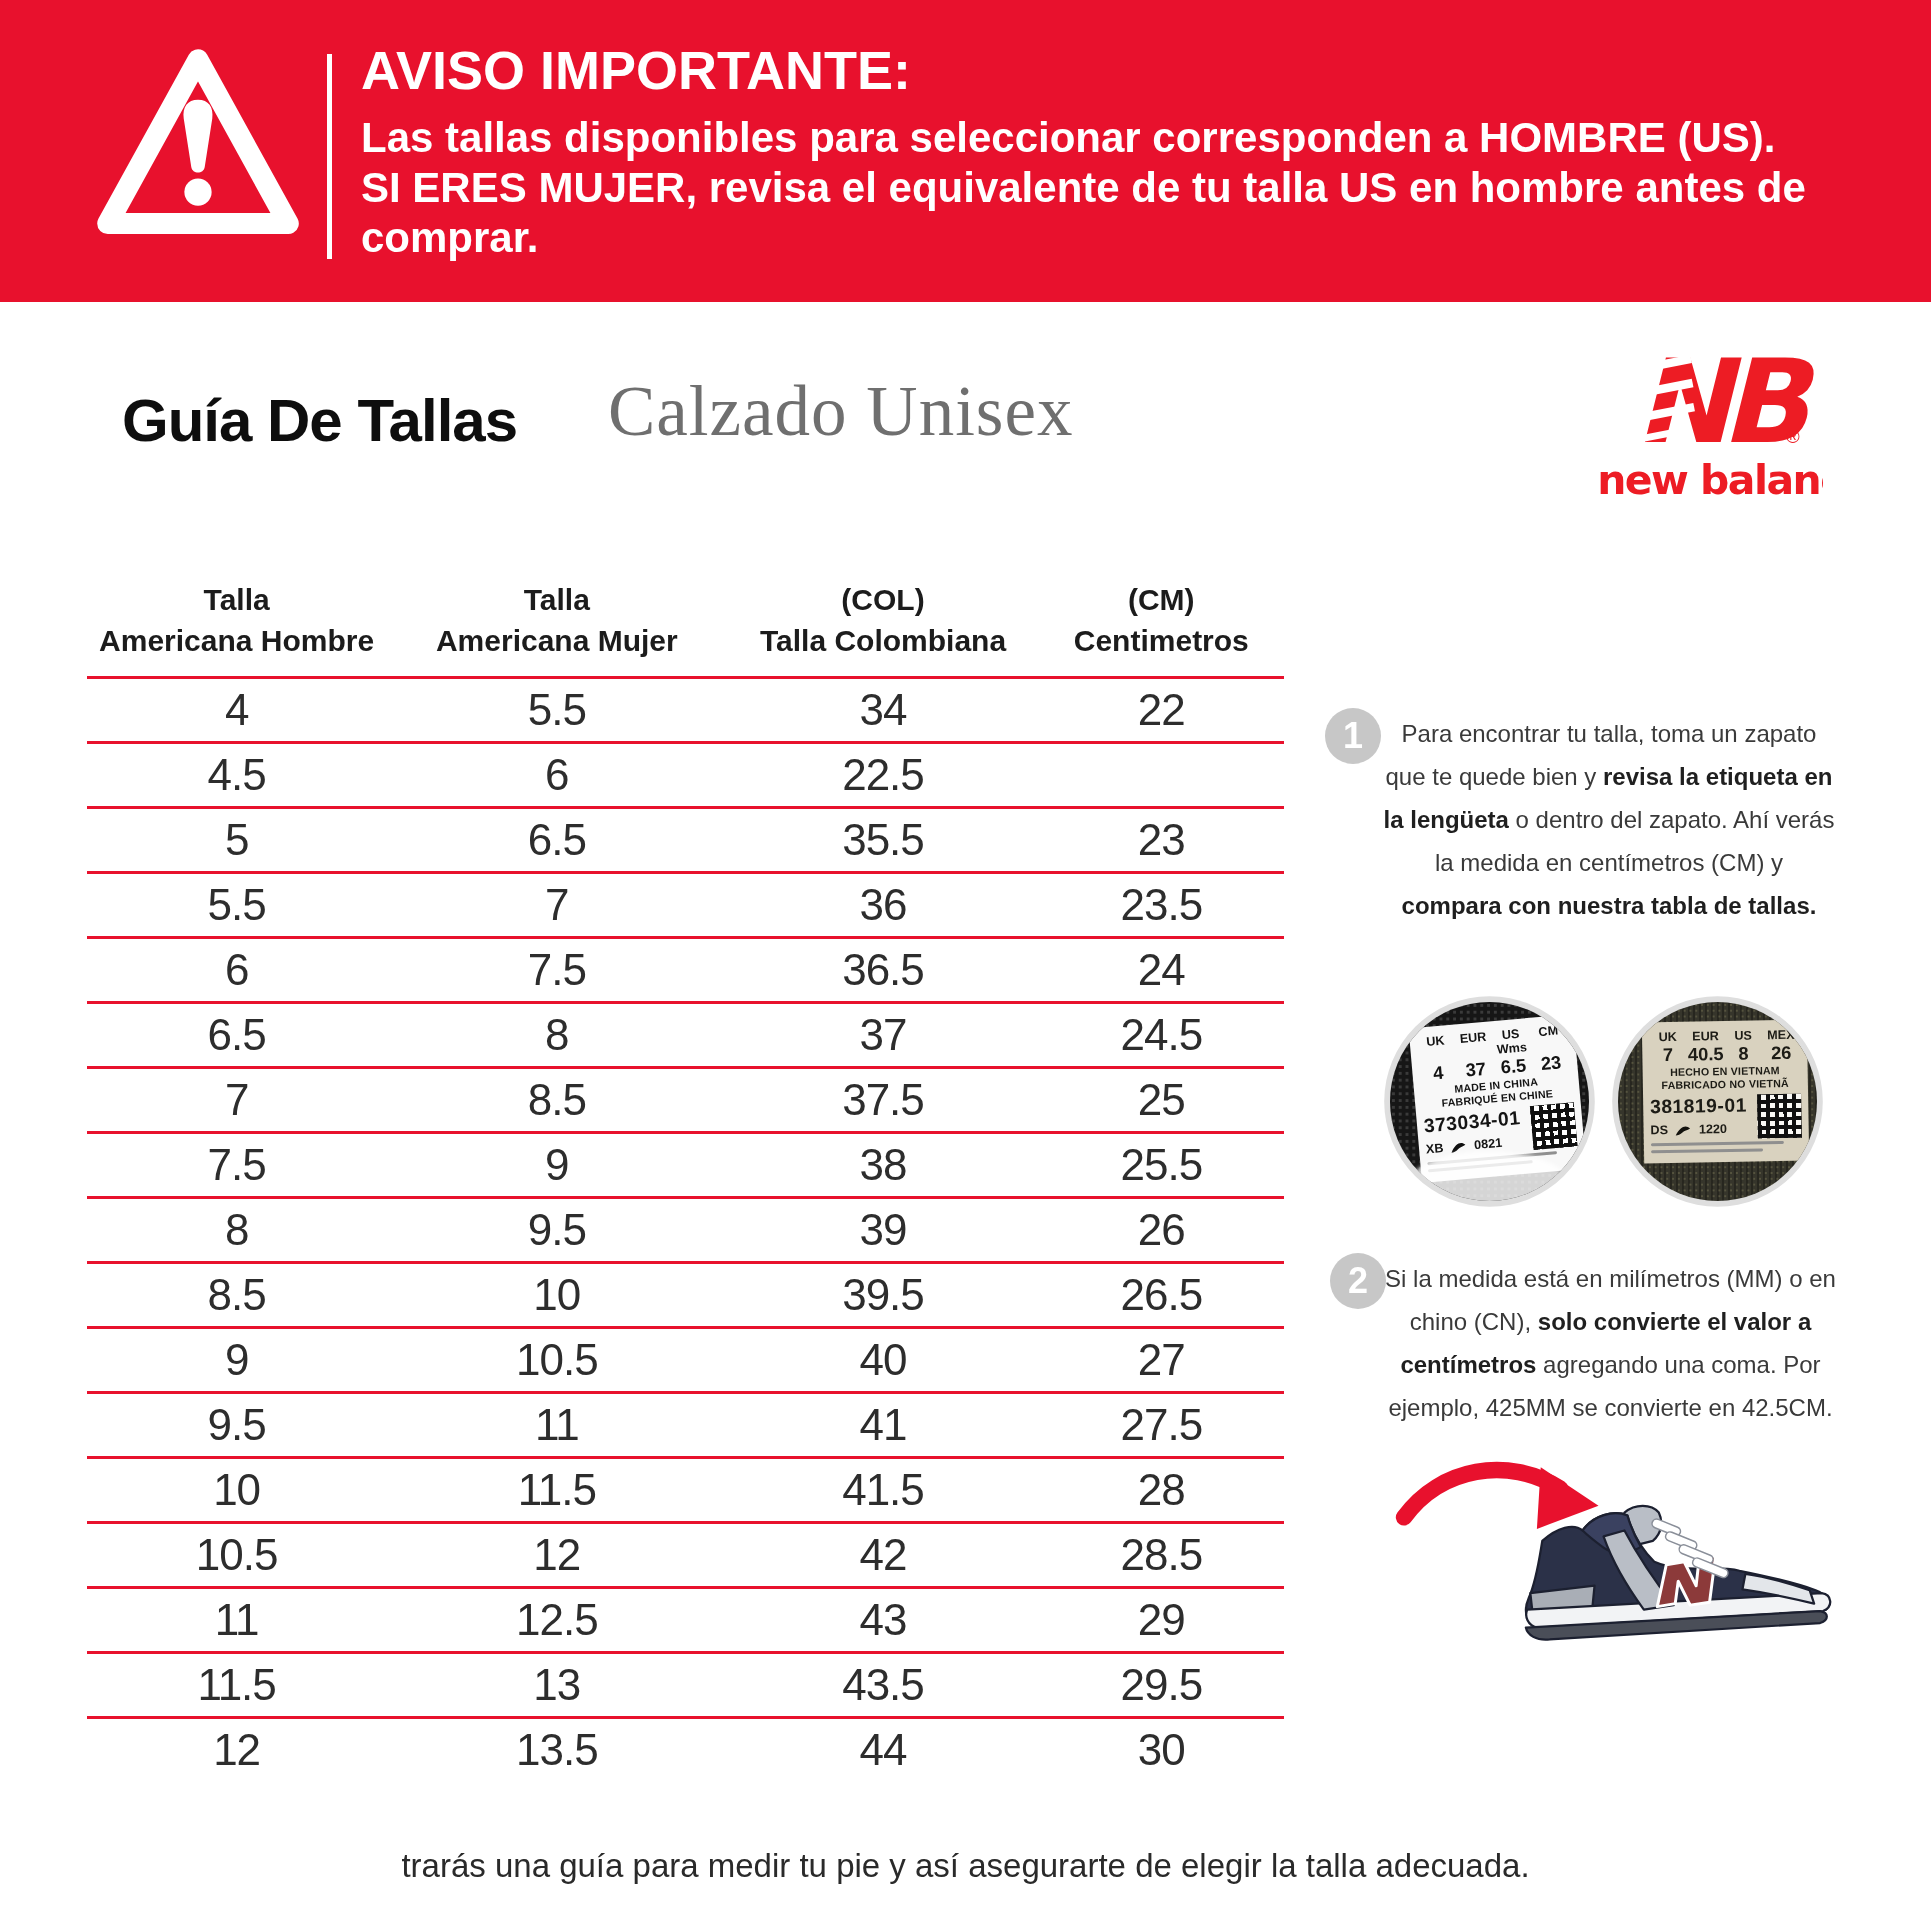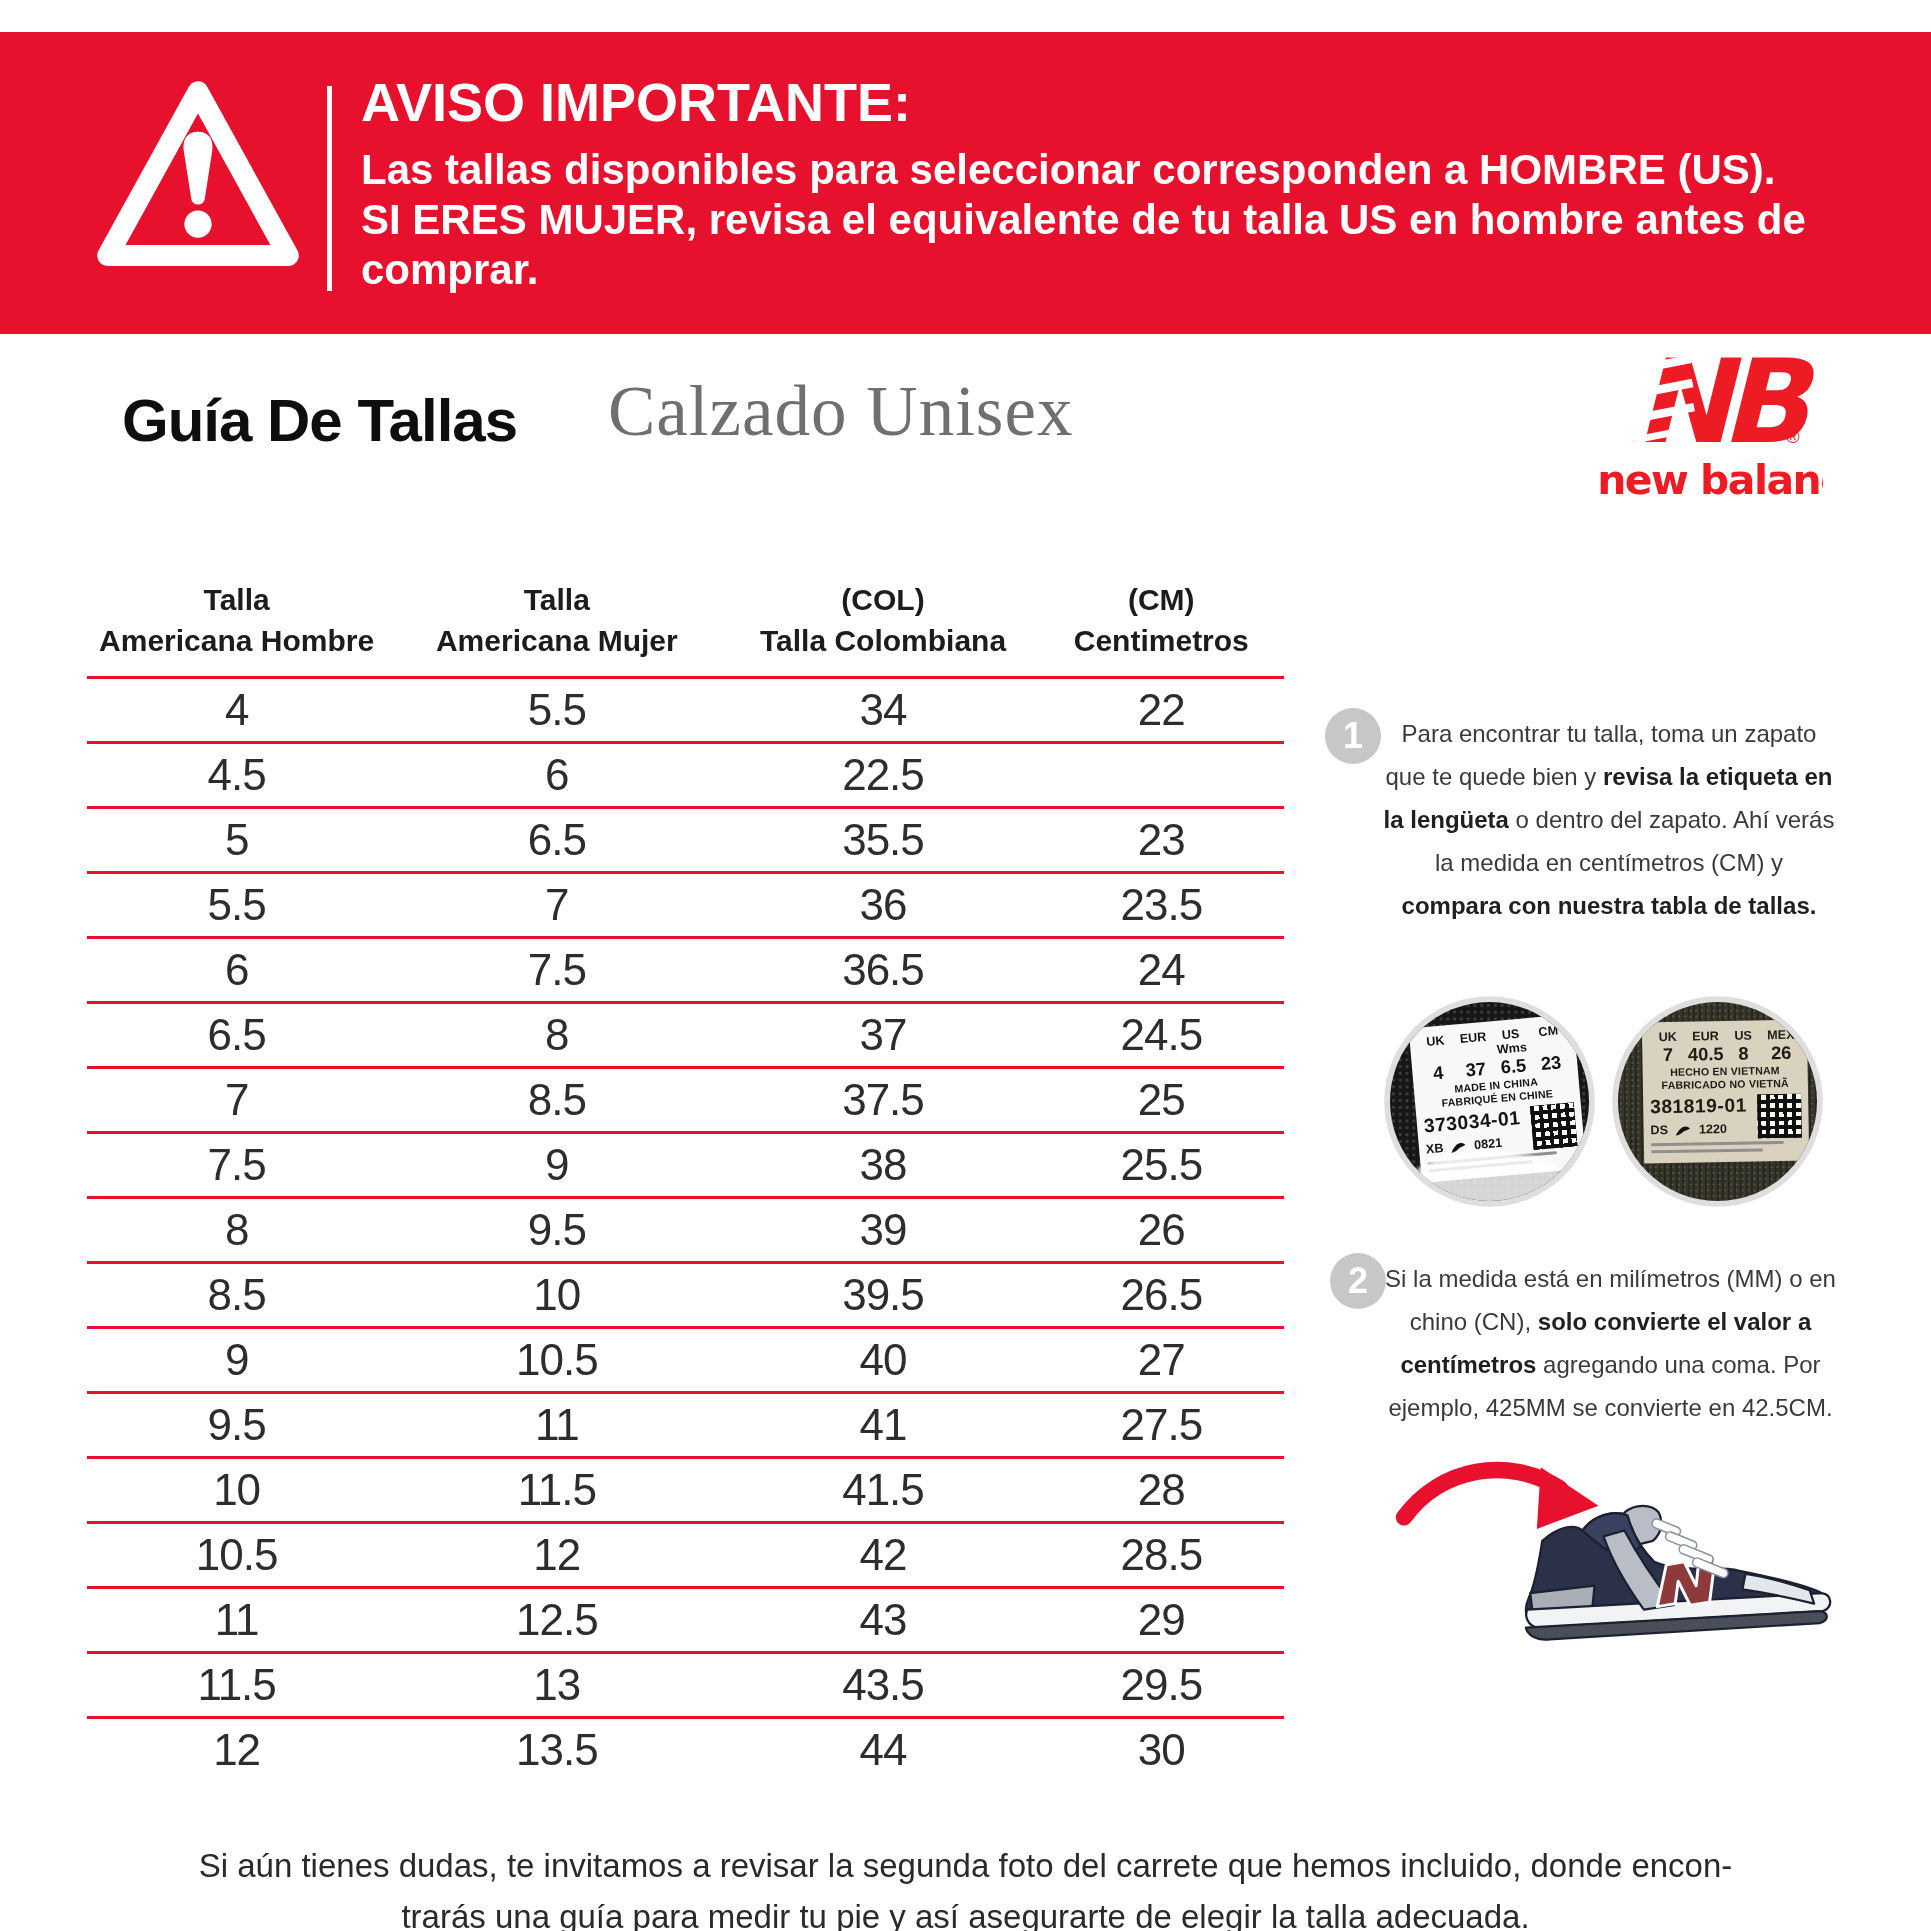--- a/index.html
+++ b/index.html
@@ -1,20 +1,20 @@
 <!DOCTYPE html>
 <html><head>
 <meta charset="utf-8">
 <style>
   html,body{margin:0;padding:0;background:#fff;}
   .page{position:relative;width:1931px;height:1931px;background:#ffffff;
         font-family:"Liberation Sans", sans-serif;overflow:hidden;}
 
   
-  .banner{position:absolute;left:0;top:0;width:1931px;height:302px;background:#E8112D;margin-top:32px;}
+  .banner{position:absolute;left:0;top:0;width:1931px;height:302px;background:#E8112D;}
   .warn-icon{position:absolute;left:93px;top:41px;width:210px;height:214px;}
   .banner-divider{position:absolute;left:327px;top:54px;width:4.8px;height:205px;background:#ffffff;}
   .banner-text{position:absolute;left:361px;top:39px;color:#ffffff;width:1506px;}
   .banner-title{font-size:54px;font-weight:bold;letter-spacing:0px;}
   .banner-body{margin-top:11.6px;font-size:42px;font-weight:bold;line-height:50px;}
 
   
   .page-title{position:absolute;left:122px;top:386px;font-size:60px;font-weight:bold;
               color:#0e0e0e;letter-spacing:-1px;}
   .page-subtitle{position:absolute;left:608px;top:371px;font-family:"Liberation Serif", serif;
@@ -356,18 +356,17 @@
       <g fill="#ffffff" stroke="#8a8f99" stroke-width="2">
         <rect x="212" y="40" width="40" height="12" rx="6" transform="rotate(22 232 46)"></rect>
         <rect x="230" y="58" width="44" height="12" rx="6" transform="rotate(22 252 64)"></rect>
         <rect x="248" y="76" width="48" height="12" rx="6" transform="rotate(22 272 82)"></rect>
         <rect x="266" y="94" width="50" height="12" rx="6" transform="rotate(22 291 100)"></rect>
       </g>
     </g>
   </svg>
 
   <div class="footer">
-    <div>Si aún tienes dudas, te invitamos a revisar la segunda foto del carrete que hemos incluido, donde encon-</div>
     <div>trarás una guía para medir tu pie y así asegurarte de elegir la talla adecuada.</div>
   </div>
 
 </div>
 
 
 </body></html>

